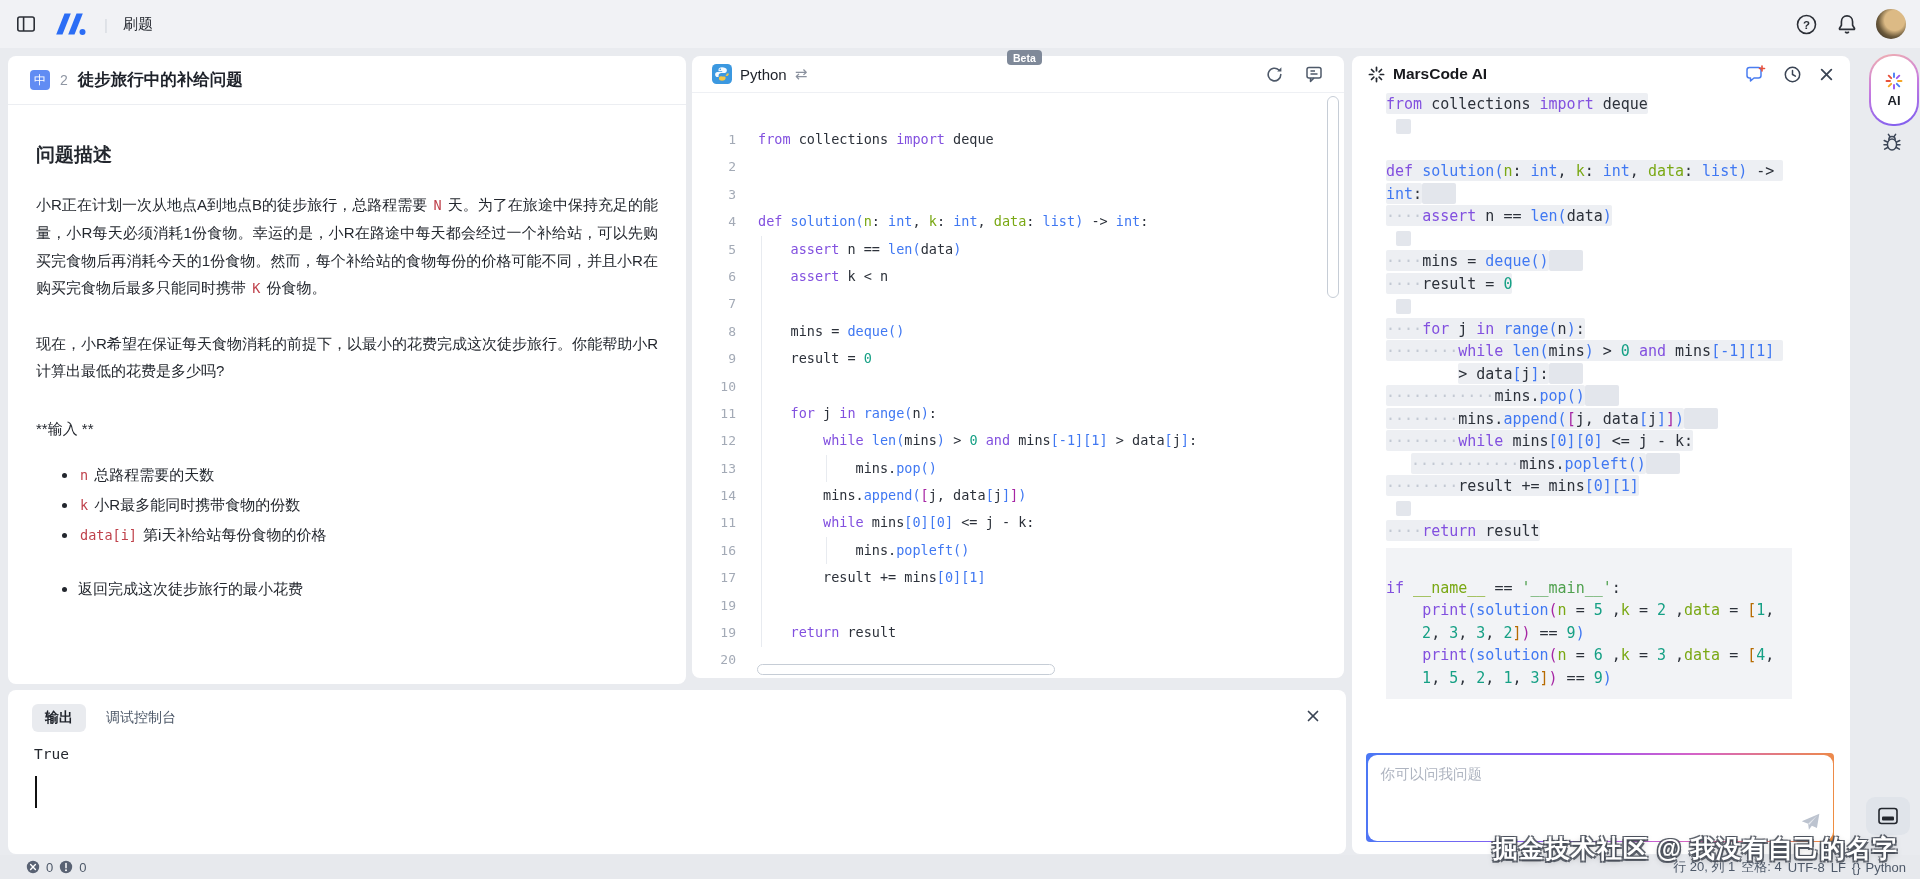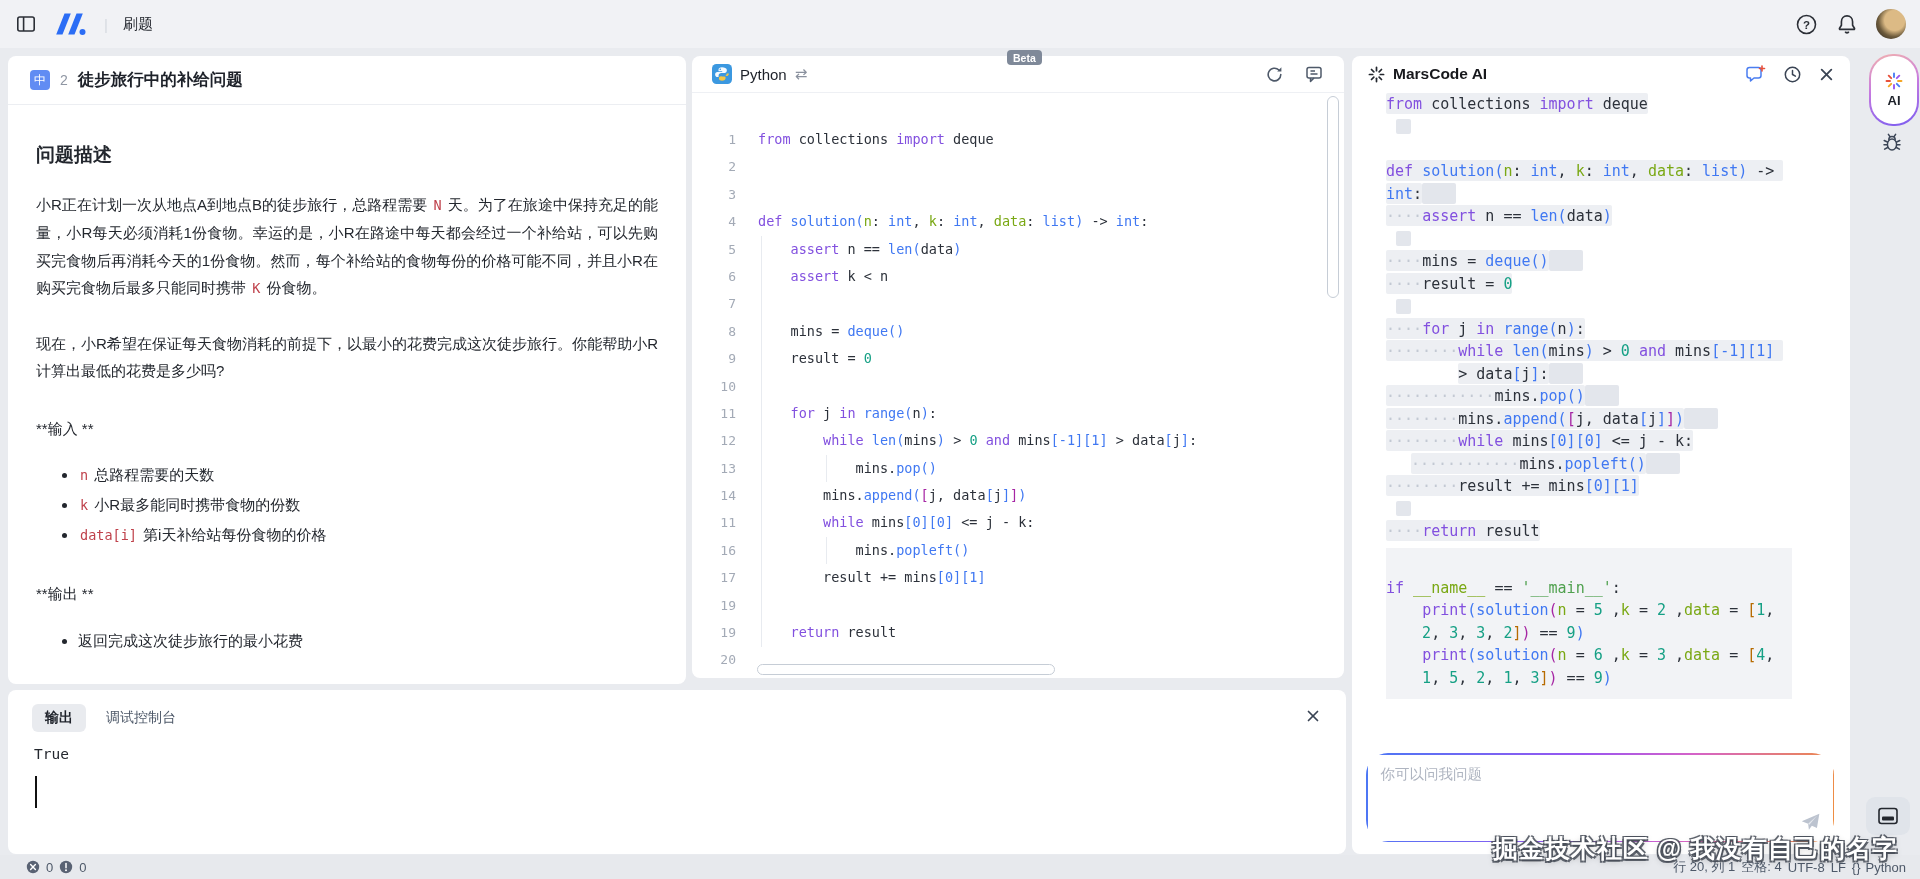--- a/index.html
+++ b/index.html
@@ -66,21 +66,21 @@
   .ai-header{height:36px;display:flex;align-items:center;gap:8px;padding:0 16px;}
   .ai-title{font-weight:700;font-size:15.5px;color:#17181c;}
   .ai-hicons{margin-left:auto;display:flex;gap:17px;align-items:center;}
   .ai-content{position:absolute;top:36px;left:34px;width:406px;bottom:116px;overflow:hidden;
     font-family:"DejaVu Sans Mono","Liberation Mono",monospace;font-size:15px;color:#2c313a;}
   .ailine{line-height:22.5px;min-height:22.5px;white-space:pre-wrap;}
   .hl{background:#edeff3;border-radius:2px;padding:1.5px 0;-webkit-box-decoration-break:clone;box-decoration-break:clone;}
   .stub{display:inline-block;width:15px;height:15px;background:#e3e6ec;border-radius:2px;margin-left:10px;vertical-align:middle;}
   .tghost{background:#e3e6ec;border-radius:2px;padding:1.5px 8px;}
   .sec2{margin:6px -48px 0 -8px;background:#f2f3f6;border-radius:8px;padding:6px 46px 10px 8px;}
-  .chatwrap{position:absolute;left:14px;right:16px;bottom:12px;height:86px;border-radius:22px;padding:1.5px;
+  .chatwrap{position:absolute;left:14px;right:16px;bottom:12px;height:86px;border-radius:4px;padding:1.5px;
     background:linear-gradient(100deg,#4a78f5,#9a55f0 45%,#d563c8 68%,#ef8e3d);}
   .chatbox{width:100%;height:100%;background:#fff;border-radius:9px;position:relative;cursor:text;}
   .placeholder{position:absolute;left:13px;top:10px;color:#aeb4c0;font-size:14.5px;}
   .send{position:absolute;right:12px;bottom:8px;cursor:pointer;}
   
   .ai-pill-wrap{position:absolute;left:1869px;top:54px;width:46px;height:68px;border-radius:24px;padding:2px;
     background:linear-gradient(165deg,#f2b2ae,#c77ae0 45%,#7a5cf0);cursor:pointer;z-index:5;}
   .ai-pill{width:100%;height:100%;background:#fff;border-radius:22px;display:flex;flex-direction:column;align-items:center;justify-content:center;gap:3px;}
   .ai-pill-label{font-size:13px;font-weight:600;color:#1d2129;}
   .bugtool{position:absolute;left:1881px;top:132px;cursor:pointer;}
@@ -182,21 +182,20 @@
     <div class="p-body">
       <h3>问题描述</h3>
       <p><span>小R正在计划一次从地点A到地点B的徒步旅行，总路程需要 </span><span class="icode">N</span><span> 天。为了在旅途中保持充足的能量，小R每天必须消耗1份食物。幸运的是，小R在路途中每天都会经过一个补给站，可以先购买完食物后再消耗今天的1份食物。然而，每个补给站的食物每份的价格可能不同，并且小R在购买完食物后最多只能同时携带 </span><span class="icode">K</span><span> 份食物。</span></p>
       <p><span>现在，小R希望在保证每天食物消耗的前提下，以最小的花费完成这次徒步旅行。你能帮助小R计算出最低的花费是多少吗?</span></p>
       <div class="mdlabel">**输入 **</div>
       <ul class="blist">
           <li><span class="icode">n</span><span> 总路程需要的天数</span></li>
           <li><span class="icode">k</span><span> 小R最多能同时携带食物的份数</span></li>
           <li><span class="icode">data[i]</span><span> 第i天补给站每份食物的价格</span></li>
         </ul>
-      <div class="mdlabel">**输出 **</div>
       <ul class="blist">
           <li><span>返回完成这次徒步旅行的最小花费</span></li>
         </ul>
 
     </div>
   </div>
 
   <div class="card" id="editor-card">
     <div class="e-header">
       <span>

